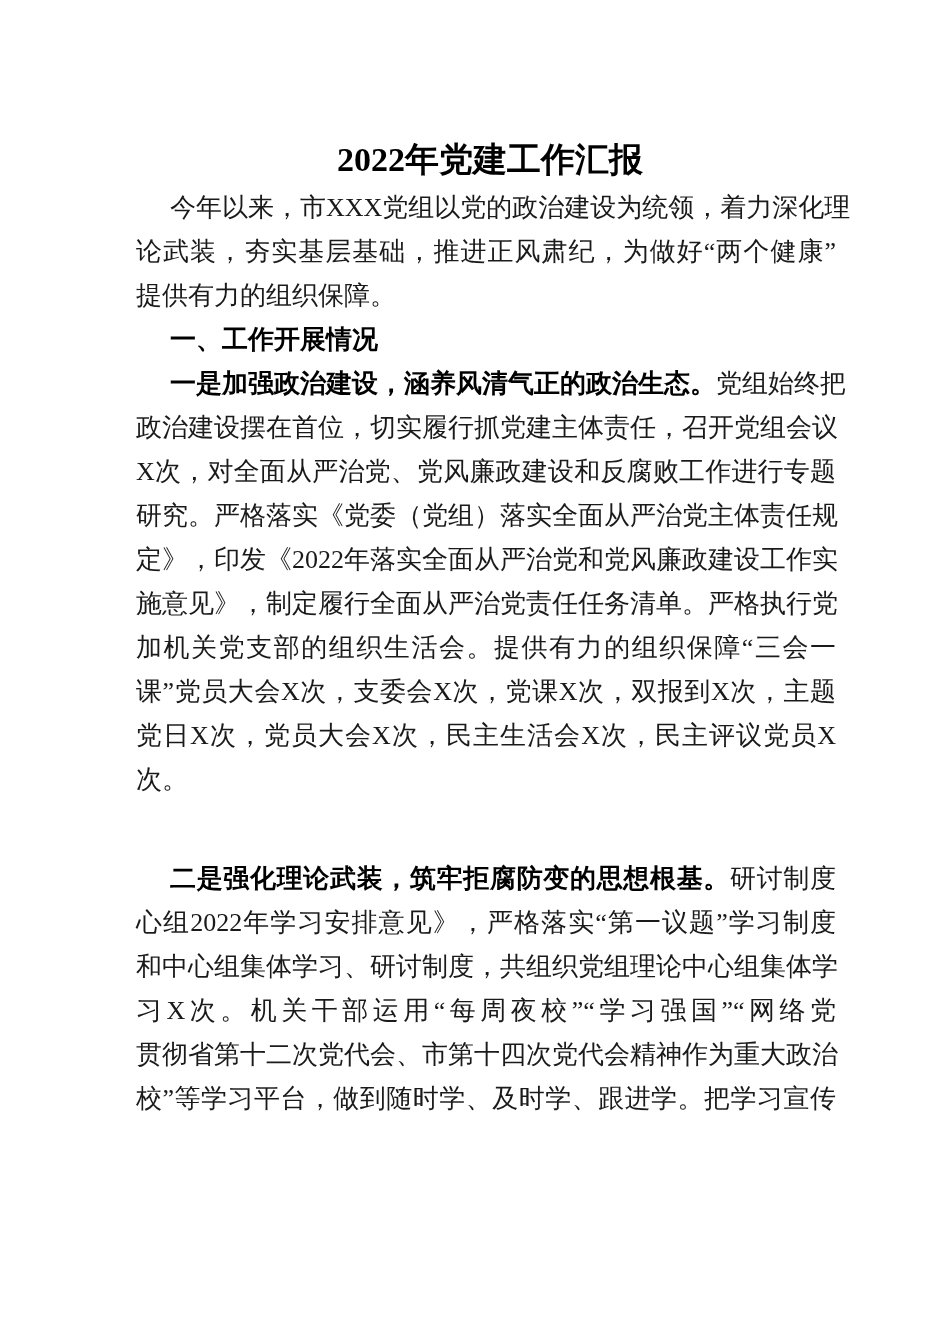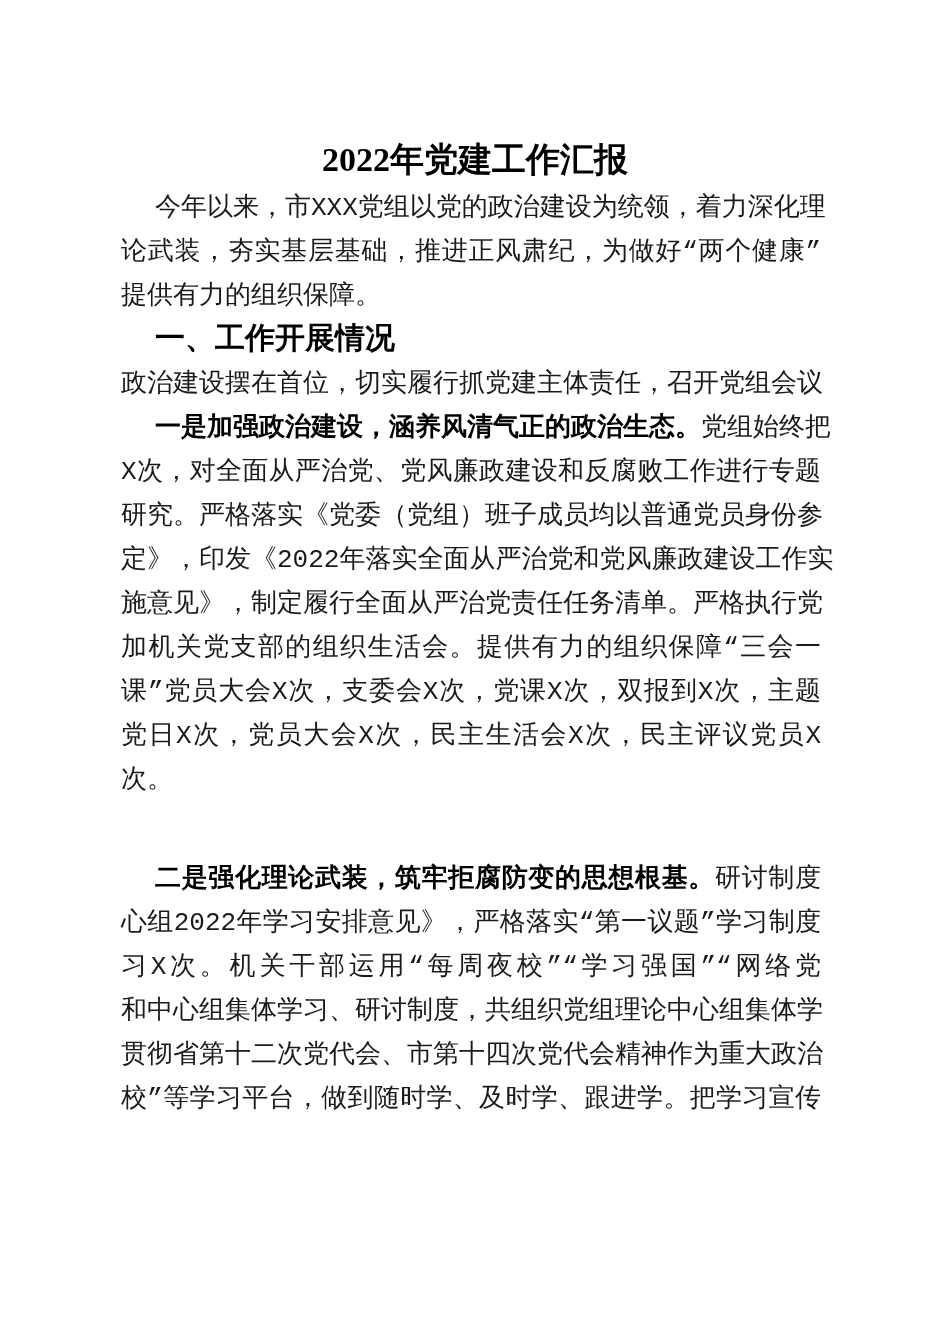--- a/index.html
+++ b/index.html
@@ -10,21 +10,21 @@
   body {
     width: 950px;
     height: 1344px;
     position: relative;
     overflow: hidden;
     font-family: "DejaVu Serif", "Liberation Serif", serif;
     color: #111111;
   }
   .page {
     position: absolute;
-    left: 0; top: 0;
+    left: 15px; top: 0;
     width: 800px;
     height: 1344px;
     background: #ffffff;
   }
   .title {
     position: absolute;
     top: 138px;
     left: 0;
     width: 950px;
     text-align: center;
@@ -41,75 +41,75 @@
     width: 700px;
   }
   .line {
     height: 44px;
     line-height: 44px;
     font-size: 26px;
     white-space: nowrap;
     text-align: justify;
     text-align-last: justify;
     color: #1a1a1a;
-    font-family: Liberation Mono, monospace;
+    font-family: Liberation Serif, serif;
     font-weight: 300;
   }
   .line.last {
     text-align-last: left;
   }
   .line.indent {
     padding-left: 34px;
   }
   .lead {
     font-weight: bold;
     color: #000;
   }
   .heading {
     height: 44px;
     line-height: 44px;
-    font-size: 30px;
+    font-size: 26px;
     font-weight: bold;
     padding-left: 34px;
     color: #000;
-    font-family: Liberation Mono, monospace;
+    font-family: Liberation Serif, serif;
   }
 </style>
 </head>
 <body>
 
 <div class="page">
 
   <div class="title">2022年党建工作汇报</div>
 
   <div class="body-block" style="top:186px;">
     <div class="line indent">今年以来，市XXX党组以党的政治建设为统领，着力深化理</div>
     <div class="line">论武装，夯实基层基础，推进正风肃纪，为做好“两个健康”</div>
     <div class="line last">提供有力的组织保障。</div>
   </div>
 
   <div class="body-block" style="top:318px;">
     <div class="heading">一、工作开展情况</div>
   </div>
 
   <div class="body-block" style="top:362px;">
+    <div class="line indent"><span class="lead">一是加强政治建设，涵养风清气正的政治生态。</span><span>党组始终把</span></div>
     <div class="line">政治建设摆在首位，切实履行抓党建主体责任，召开党组会议</div>
-    <div class="line indent"><span class="lead">一是加强政治建设，涵养风清气正的政治生态。</span><span>党组始终把</span></div>
     <div class="line">X次，对全面从严治党、党风廉政建设和反腐败工作进行专题</div>
-    <div class="line">研究。严格落实《党委（党组）班子成员均以普通党员身份参</div>
+    <div class="line">研究。严格落实《党委（党组）落实全面从严治党主体责任规</div>
     <div class="line">定》，印发《2022年落实全面从严治党和党风廉政建设工作实</div>
     <div class="line">施意见》，制定履行全面从严治党责任任务清单。严格执行党</div>
     <div class="line">加机关党支部的组织生活会。提供有力的组织保障“三会一</div>
     <div class="line">课”党员大会X次，支委会X次，党课X次，双报到X次，主题</div>
     <div class="line">党日X次，党员大会X次，民主生活会X次，民主评议党员X</div>
     <div class="line last">次。</div>
   </div>
 
   <div class="body-block" style="top:857px;">
     <div class="line indent"><span class="lead">二是强化理论武装，筑牢拒腐防变的思想根基。</span><span>研讨制度</span></div>
     <div class="line">心组2022年学习安排意见》，严格落实“第一议题”学习制度</div>
+    <div class="line">和中心组集体学习、研讨制度，共组织党组理论中心组集体学</div>
     <div class="line">习X次。机关干部运用“每周夜校”“学习强国”“网络党</div>
-    <div class="line">和中心组集体学习、研讨制度，共组织党组理论中心组集体学</div>
     <div class="line">贯彻省第十二次党代会、市第十四次党代会精神作为重大政治</div>
     <div class="line">校”等学习平台，做到随时学、及时学、跟进学。把学习宣传</div>
   </div>
 
 </div>
 
 </body></html>

